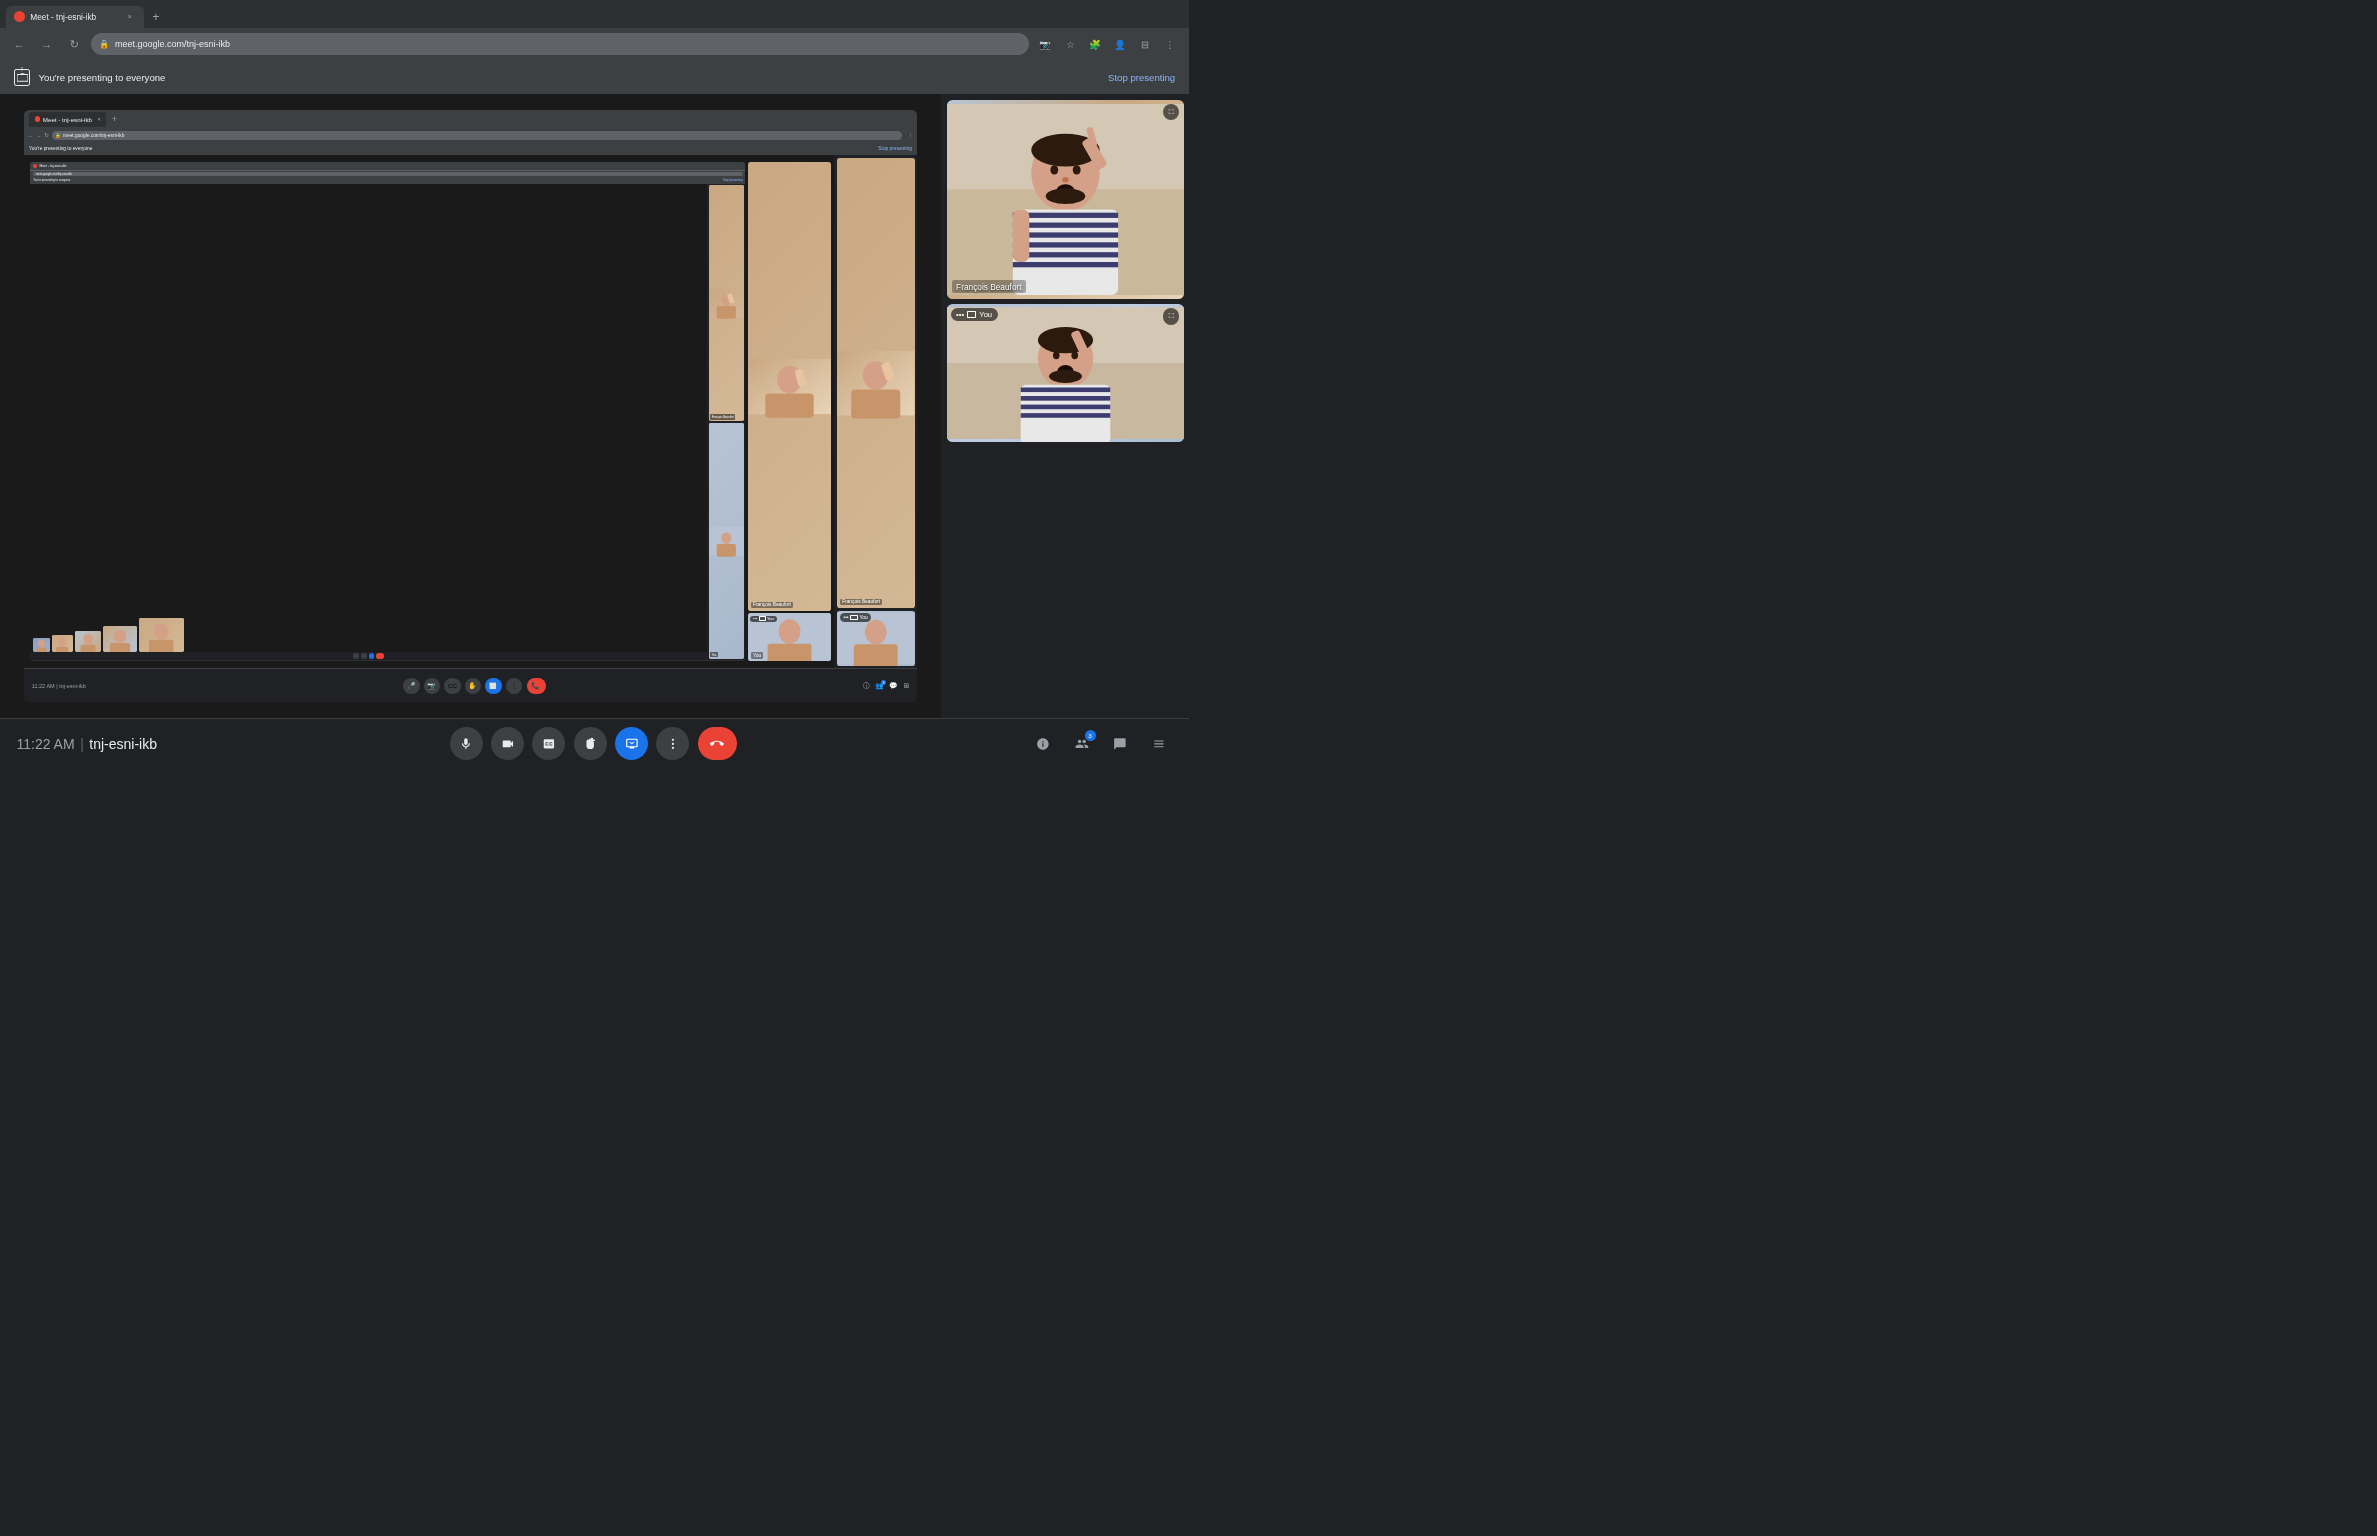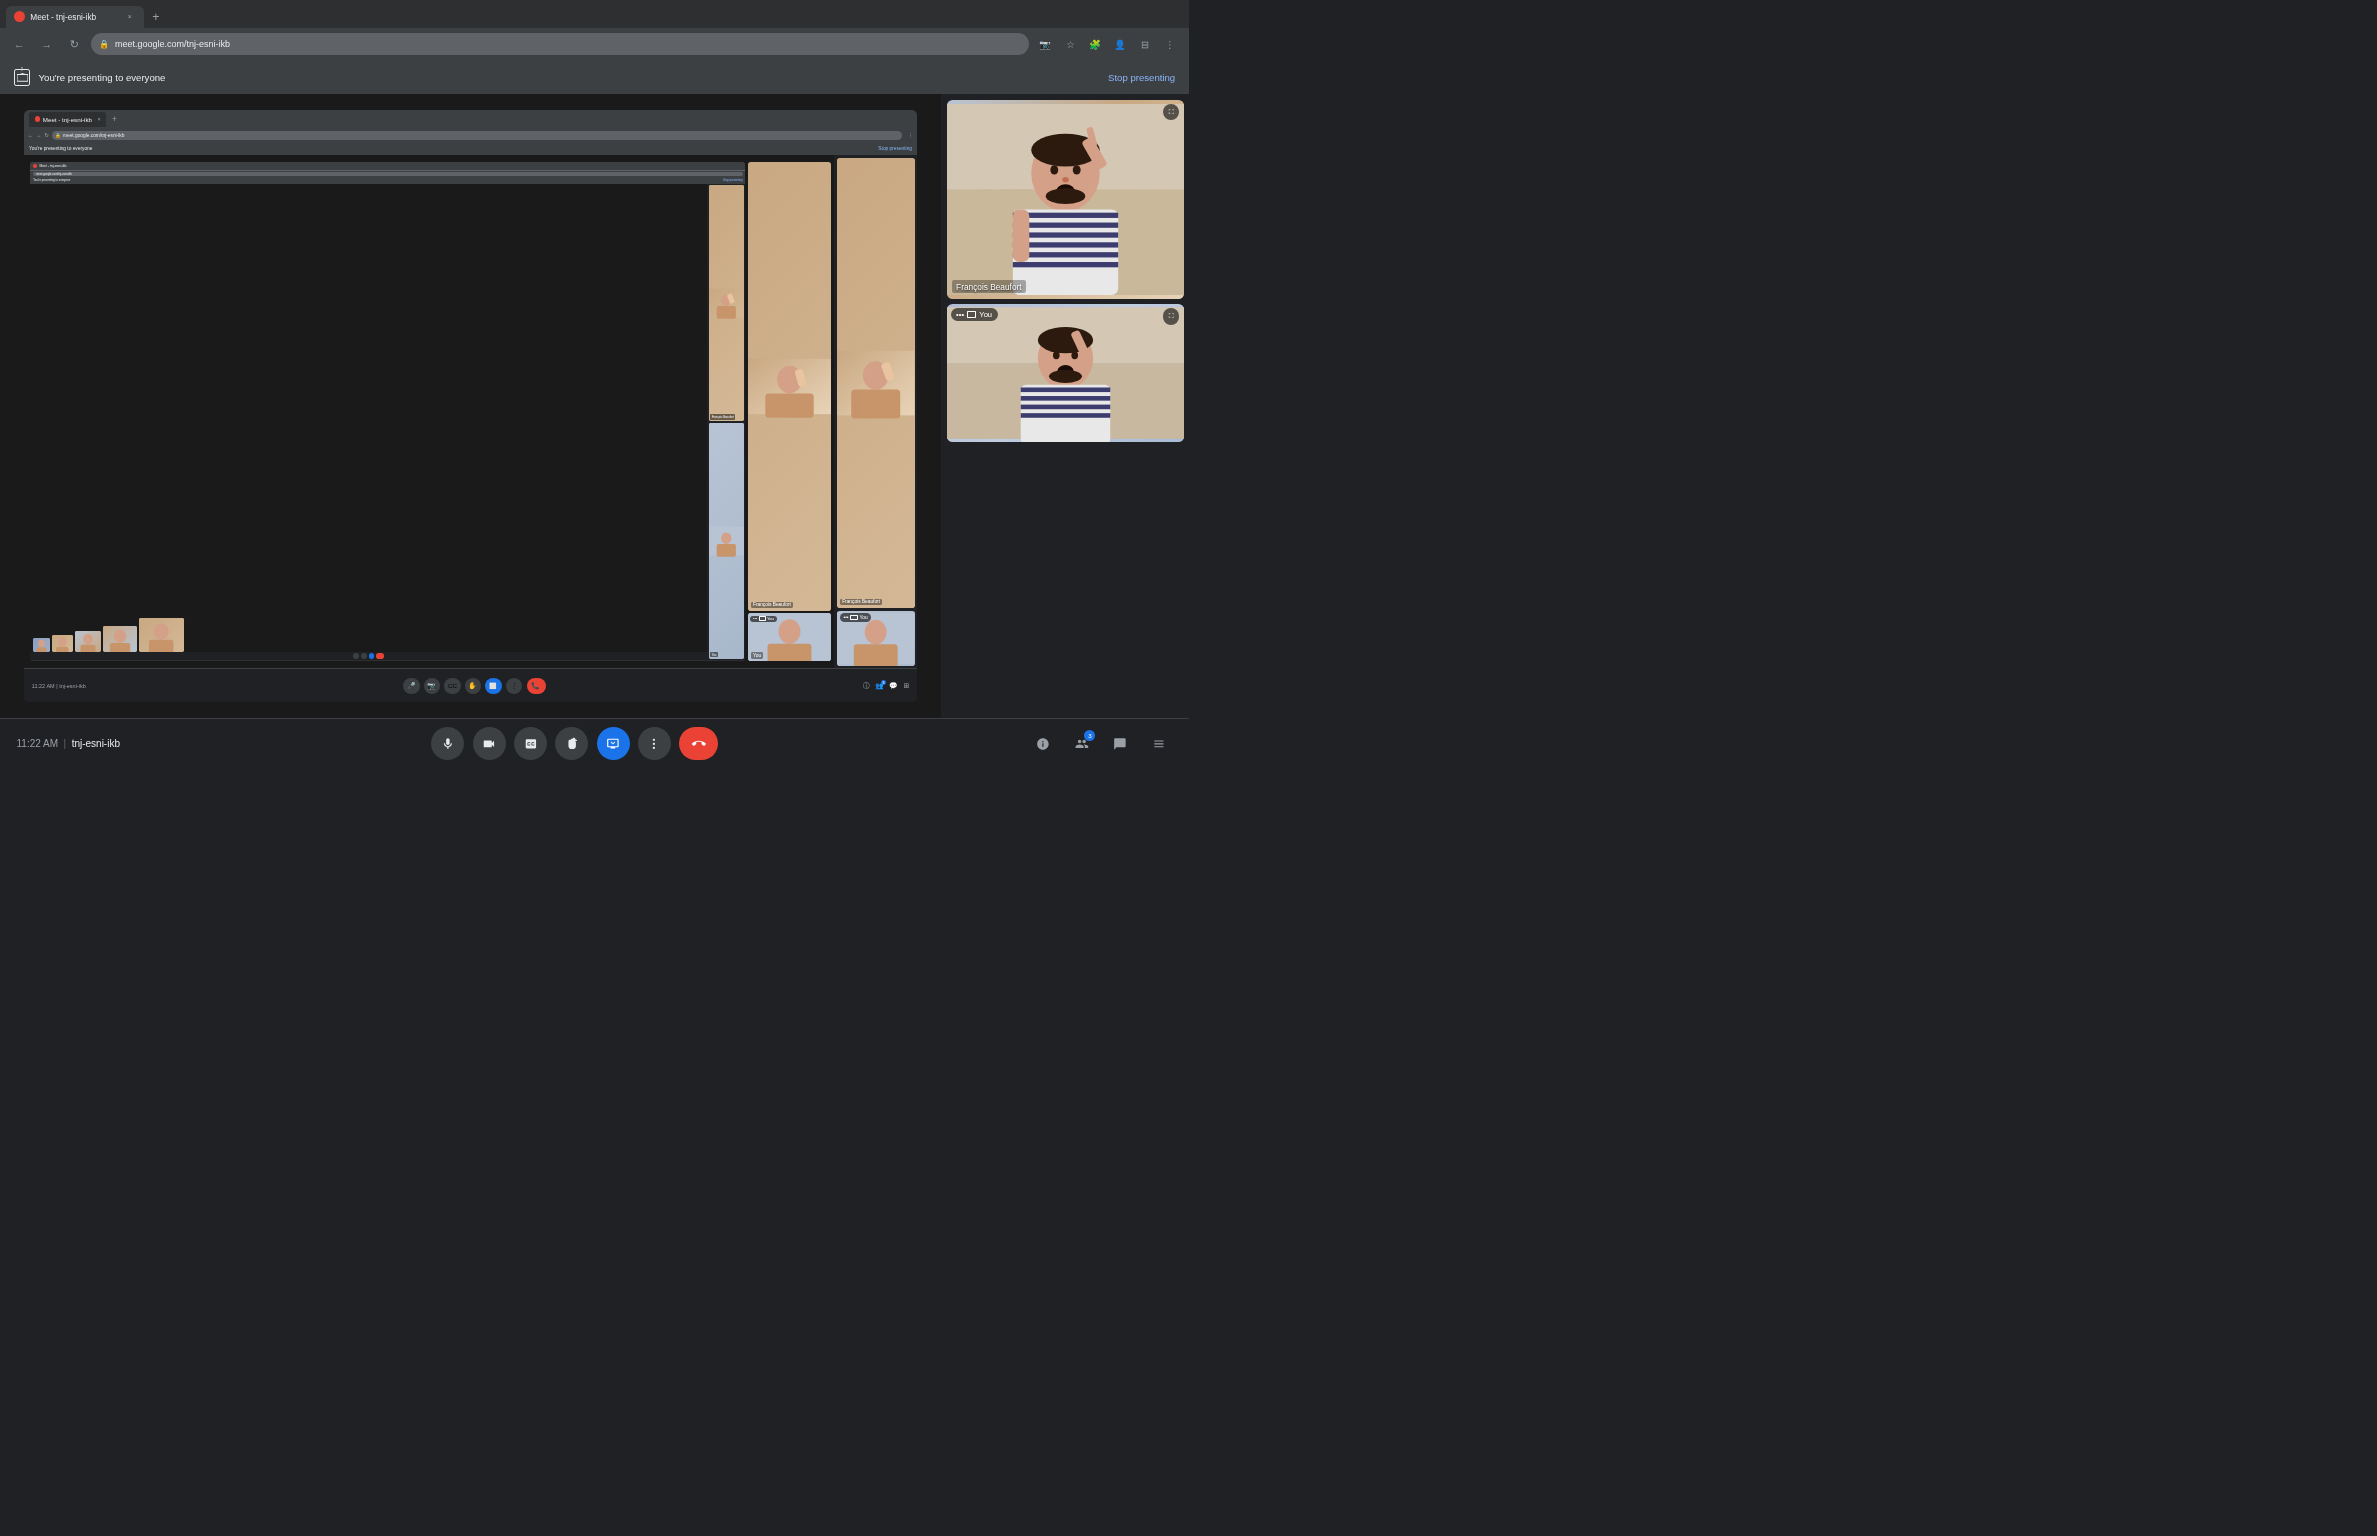--- a/index.html
+++ b/index.html
@@ -381,21 +381,21 @@
       display: flex;
       align-items: center;
       justify-content: space-between;
       padding: 0 16.5px;
       flex-shrink: 0;
       border-top: 0.7px solid #3c4043;
     }
 
     .meeting-info {
       color: #e8eaed;
-      font-size: 10px;
+      font-size: 14px;
       display: flex;
       align-items: center;
       gap: 5.5px;
     }
 
     .meeting-time {
       color: #9aa0a6;
     }
 
     .meeting-divider {

